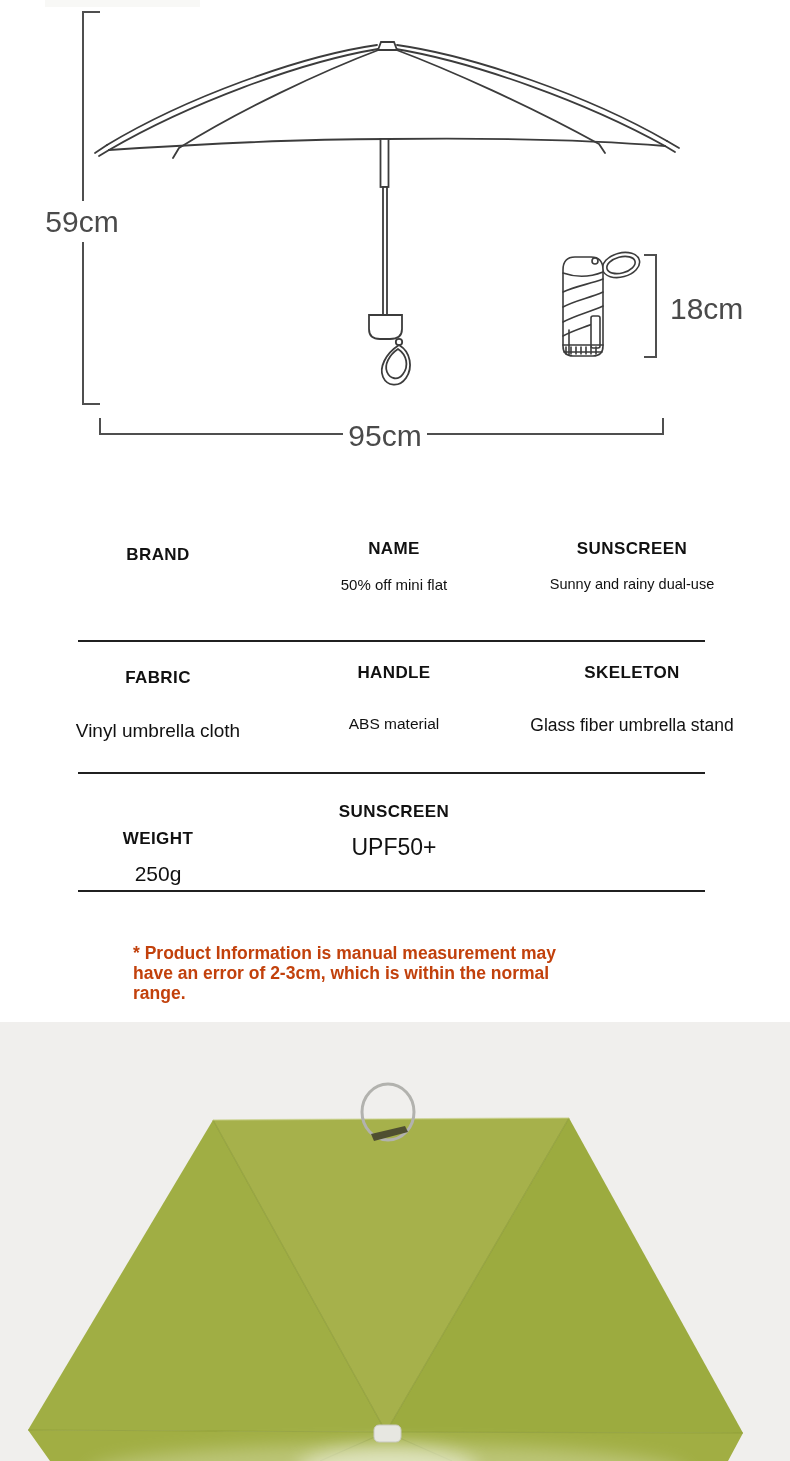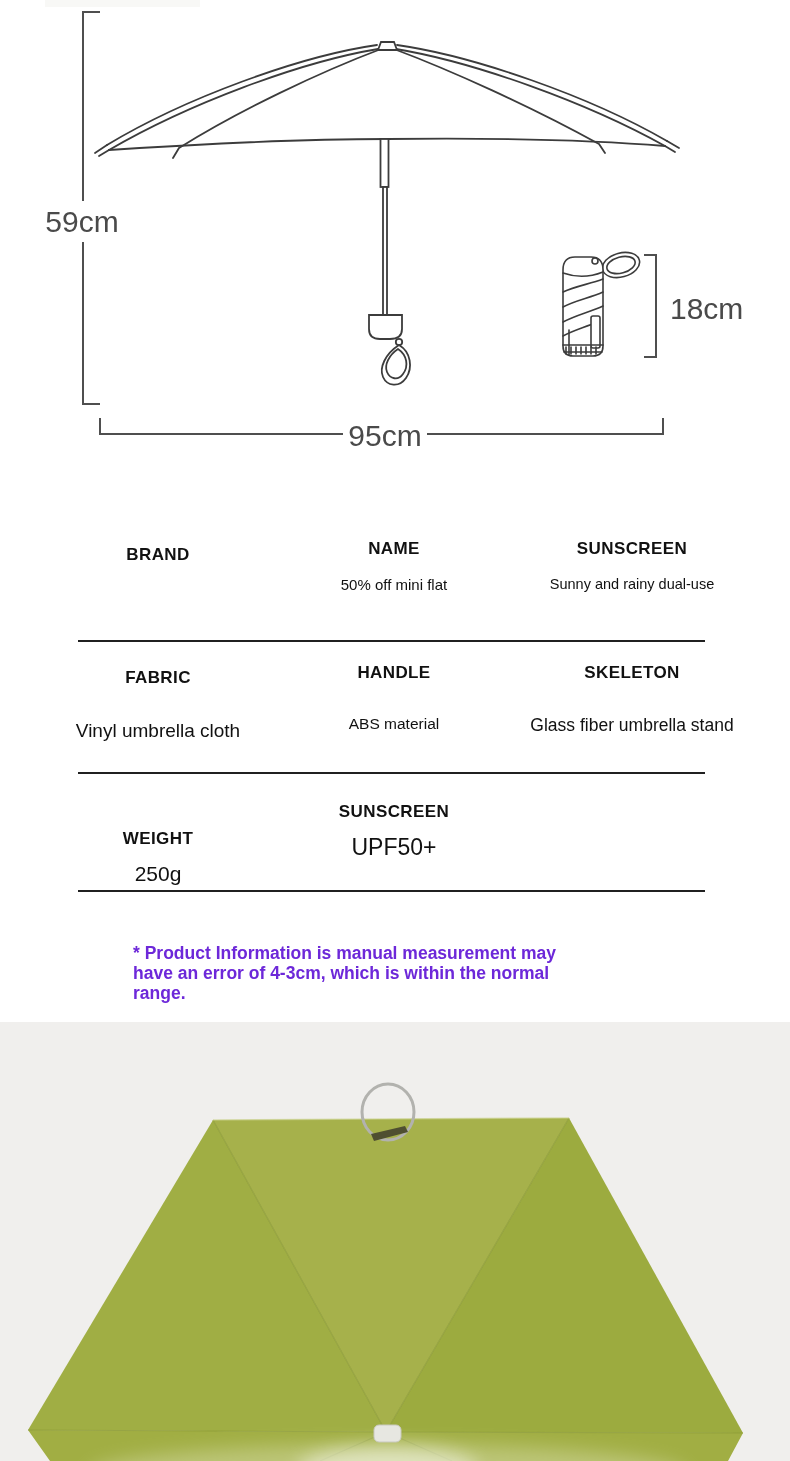--- a/index.html
+++ b/index.html
@@ -40,21 +40,21 @@
   .v-17{font-size:17.5px}
   .v-19{font-size:19px}
   .v-18{font-size:18px}
   .v-21{font-size:21px;margin-top:13px !important}
   .v-23{font-size:23px;margin-top:12px !important}
   .divider{position:absolute;left:78px;width:627px;height:0;border-top:2px solid #202020;}
 
   
   .note{
     position:absolute;left:133px;top:943px;width:520px;
-    font-size:17.5px;font-weight:700;color:#6d28d9;line-height:20px;
+    font-size:17.5px;font-weight:700;color:#c2410c;line-height:20px;
   }
   .note div{white-space:nowrap;}
 
   
   .photo{
     position:absolute;left:0;top:1022px;width:790px;height:439px;
     background:#f0efed;
   }
 </style>
 </head>
@@ -160,21 +160,21 @@
     <div class="spec-cell">
       <span class="spec-label">SUNSCREEN</span>
       <span class="spec-value v-23">UPF50+</span>
     </div>
   </div>
   <div class="divider" style="top:890px"></div>
 </div>
 
 <div class="note">
   <div>* Product Information is manual measurement may</div>
-  <div>have an error of 4-3cm, which is within the normal</div>
+  <div>have an error of 2-3cm, which is within the normal</div>
   <div>range.</div>
 </div>
 
 <div class="photo">
   <svg width="790" height="439" viewBox="0 0 790 439">
     <defs>
       <filter id="soft" x="-50%" y="-50%" width="200%" height="200%">
         <feGaussianBlur stdDeviation="9"></feGaussianBlur>
       </filter>
     </defs>

